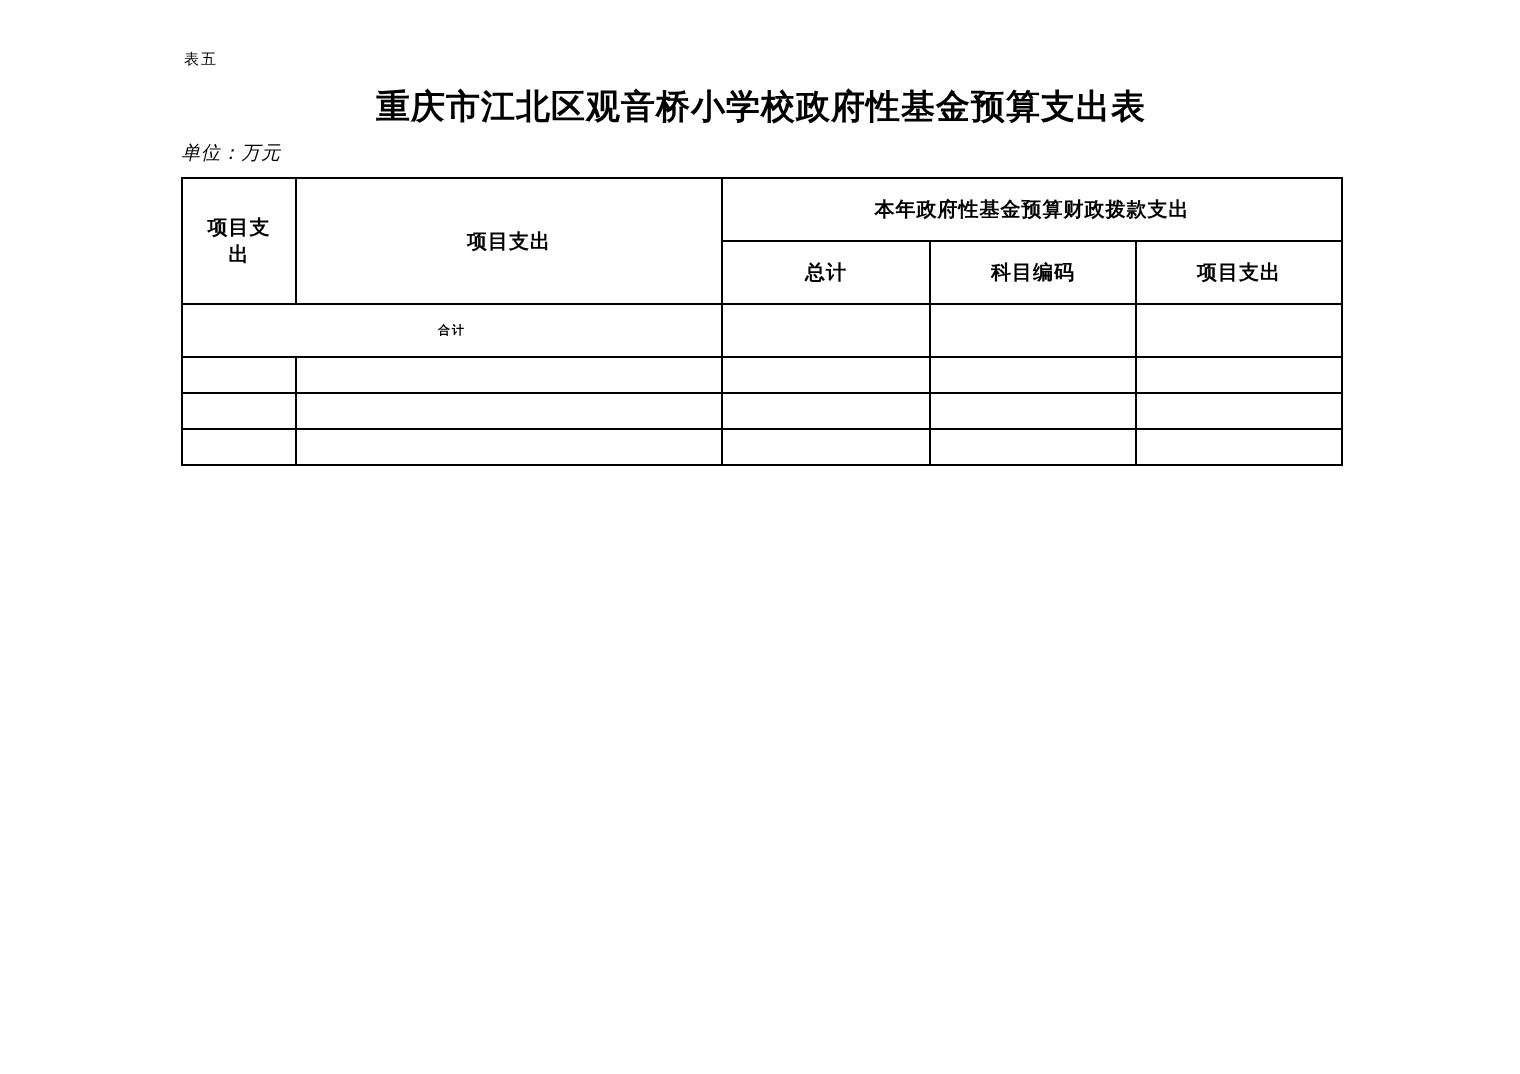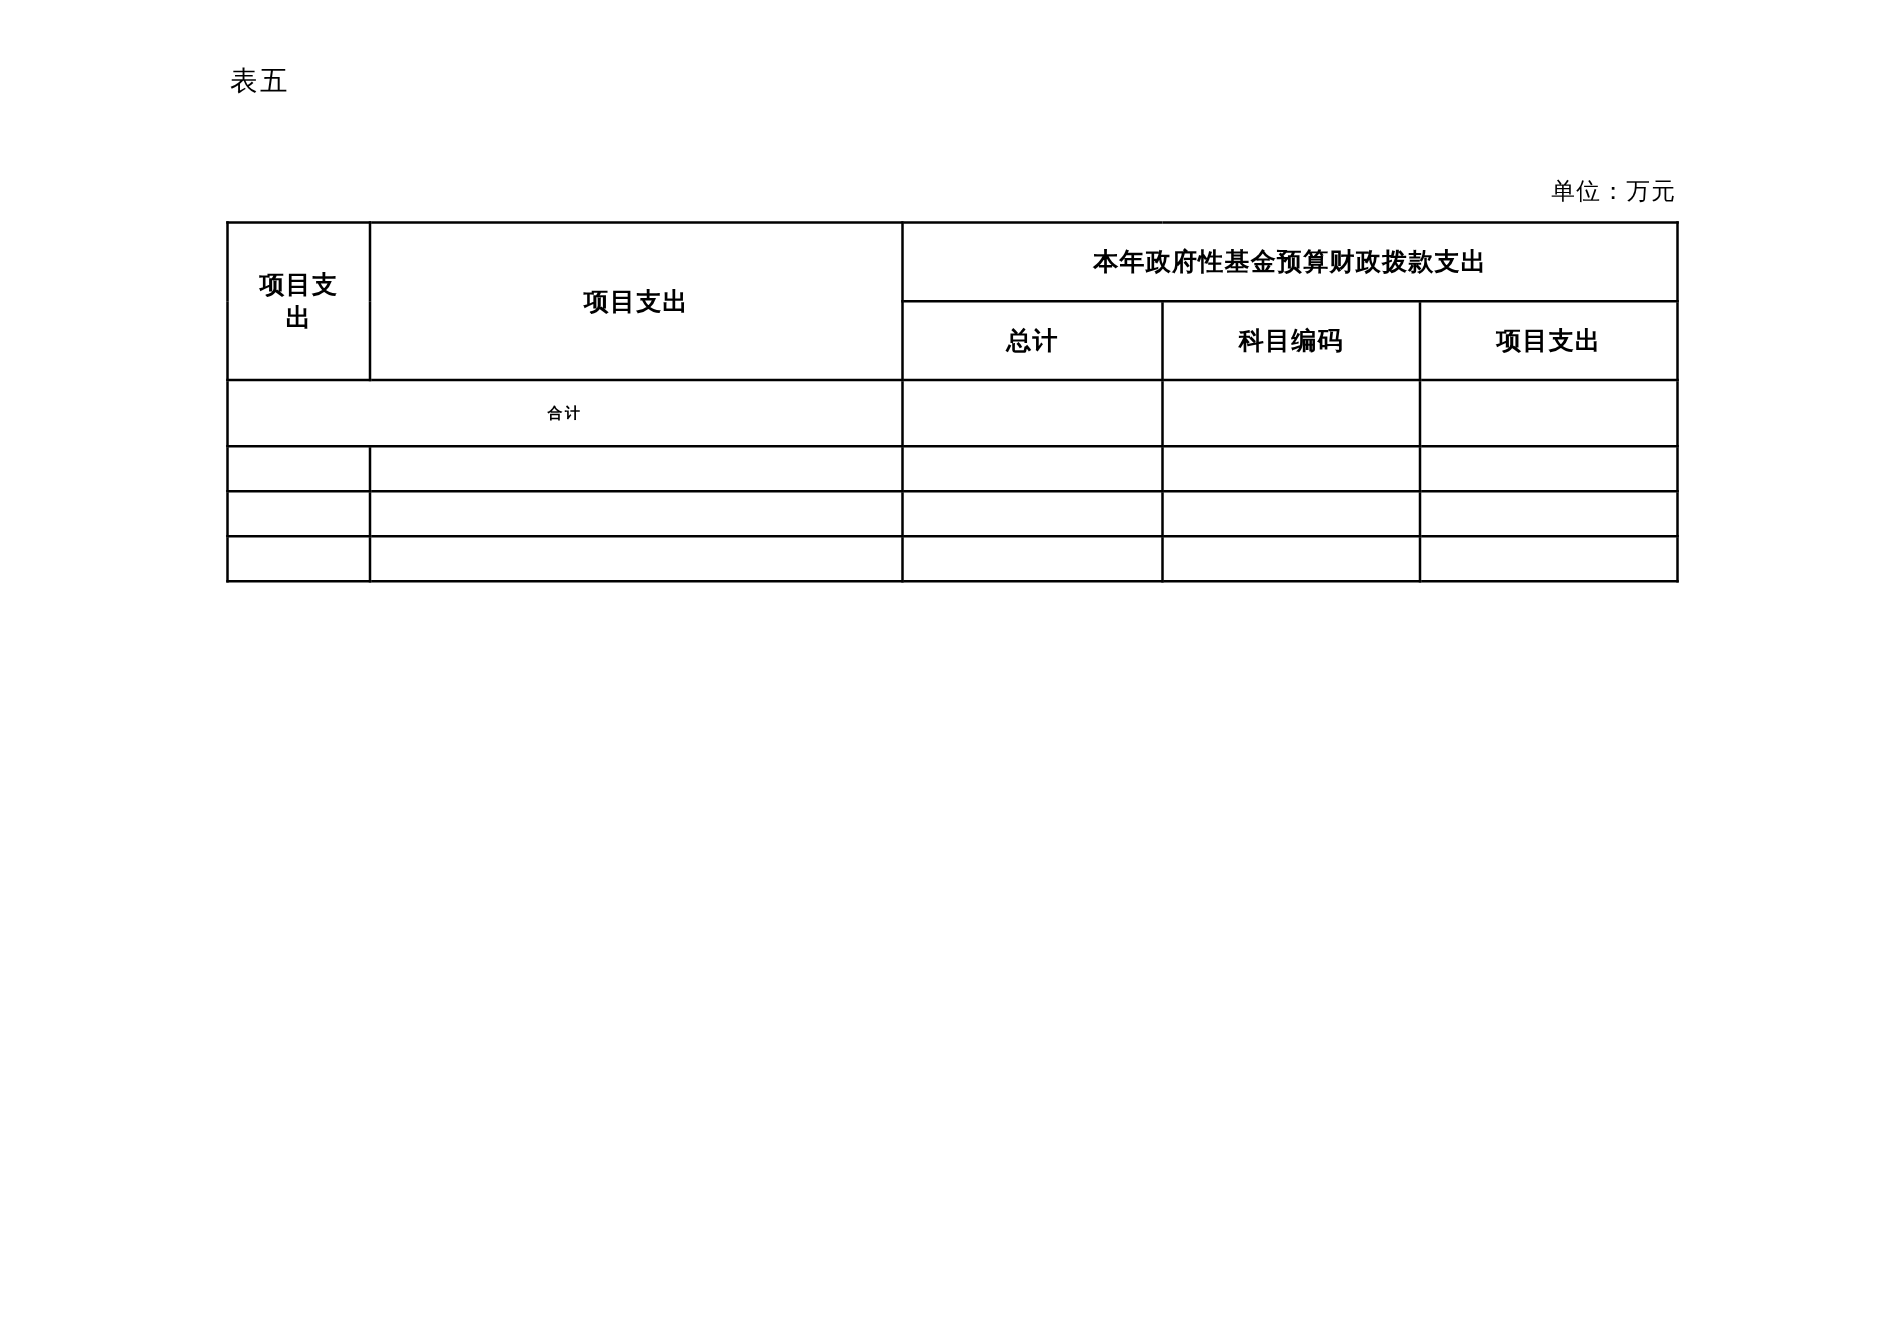--- a/index.html
+++ b/index.html
@@ -11,44 +11,45 @@
     background: #ffffff;
     color: #000000;
     overflow: hidden;
     font-family: "Liberation Serif", serif;
   }
   .table-label {
     position: absolute;
     left: 184px;
     top: 50px;
     font-family: "DejaVu Serif", serif;
-    font-size: 22px;
+    font-size: 15px;
     letter-spacing: 2px;
   }
   .doc-title {
     position: absolute;
     left: 181px;
     top: 84px;
     width: 1160px;
     text-align: center;
     font-family: "DejaVu Serif", serif;
     font-weight: bold;
     font-size: 34px;
     letter-spacing: 1px;
     white-space: nowrap;
   }
   .unit-label {
     position: absolute;
     left: 181px;
     top: 140px;
     width: 1160px;
-    text-align: right;
+    text-align: left;
     font-family: "DejaVu Serif", serif;
     font-size: 19px;
     letter-spacing: 1px;
+    font-style: italic;
   }
   table.budget-table {
     position: absolute;
     left: 181px;
     top: 177px;
     width: 1160px;
     border-collapse: collapse;
     table-layout: fixed;
   }
   .budget-table th, .budget-table td {
@@ -88,20 +89,21 @@
     white-space: nowrap;
   }
 </style>
 </head>
 <body>
 
 <div class="page">
 
   <div class="table-label">表五</div>
 
+  <div class="doc-title">重庆市江北区观音桥小学校政府性基金预算支出表</div>
 
   <div class="unit-label">单位：万元</div>
 
   <table class="budget-table">
     <colgroup>
       <col style="width:114px">
       <col style="width:426px">
       <col style="width:208px">
       <col style="width:206px">
       <col style="width:206px">

